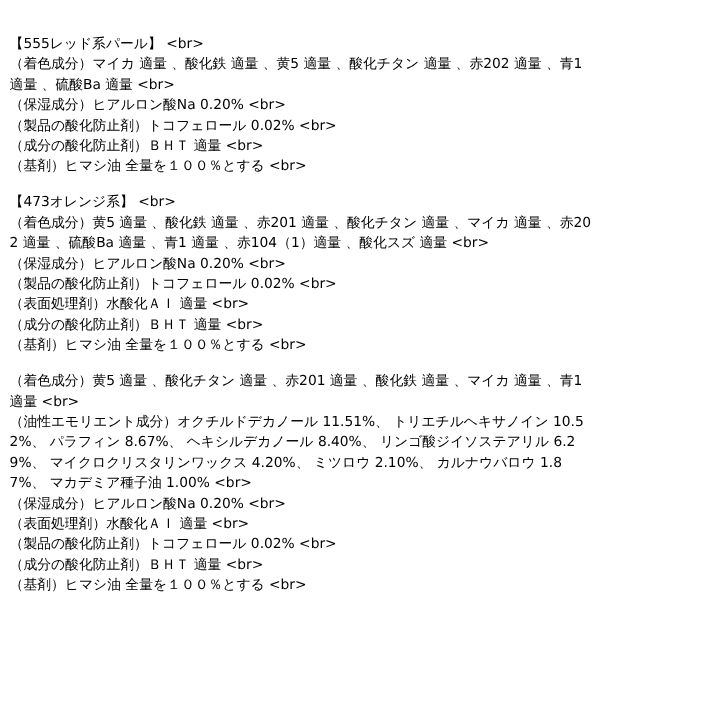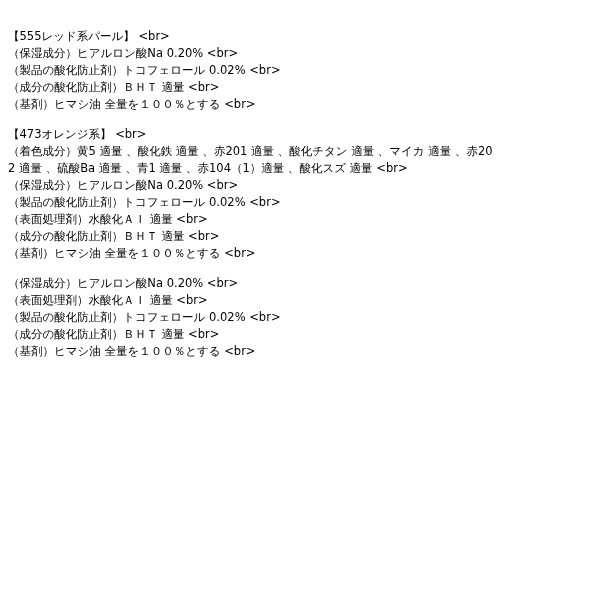--- a/index.html
+++ b/index.html
@@ -35,20 +35,21 @@
     letter-spacing: 0px;
   }
 </style>
 </head>
 <body>
 
 <div id="page">
 
   <div class="block">
     <div class="line">【555レッド系パール】 &lt;br&gt;</div>
+    <div class="line">（着色成分）マイカ 適量 、酸化鉄 適量 、黄5 適量 、酸化チタン 適量 、赤202 適量 、青1 適量 、硫酸Ba 適量 &lt;br&gt;</div>
     <div class="line">（保湿成分）ヒアルロン酸Na 0.20% &lt;br&gt;</div>
     <div class="line">（製品の酸化防止剤）トコフェロール 0.02% &lt;br&gt;</div>
     <div class="line">（成分の酸化防止剤）ＢＨＴ 適量 &lt;br&gt;</div>
     <div class="line">（基剤）ヒマシ油 全量を１００％とする &lt;br&gt;</div>
   </div>
 
   <div class="spacer"></div>
 
   <div class="block">
     <div class="line">【473オレンジ系】 &lt;br&gt;</div>
@@ -56,20 +57,22 @@
     <div class="line">（保湿成分）ヒアルロン酸Na 0.20% &lt;br&gt;</div>
     <div class="line">（製品の酸化防止剤）トコフェロール 0.02% &lt;br&gt;</div>
     <div class="line">（表面処理剤）水酸化ＡＩ 適量 &lt;br&gt;</div>
     <div class="line">（成分の酸化防止剤）ＢＨＴ 適量 &lt;br&gt;</div>
     <div class="line">（基剤）ヒマシ油 全量を１００％とする &lt;br&gt;</div>
   </div>
 
   <div class="spacer"></div>
 
   <div class="block">
+    <div class="line">（着色成分）黄5 適量 、酸化チタン 適量 、赤201 適量 、酸化鉄 適量 、マイカ 適量 、青1 適量 &lt;br&gt;</div>
+    <div class="line">（油性エモリエント成分）オクチルドデカノール 11.51%、 トリエチルヘキサノイン 10.52%、 パラフィン 8.67%、 ヘキシルデカノール 8.40%、 リンゴ酸ジイソステアリル 6.29%、 マイクロクリスタリンワックス 4.20%、 ミツロウ 2.10%、 カルナウバロウ 1.87%、 マカデミア種子油 1.00% &lt;br&gt;</div>
     <div class="line">（保湿成分）ヒアルロン酸Na 0.20% &lt;br&gt;</div>
     <div class="line">（表面処理剤）水酸化ＡＩ 適量 &lt;br&gt;</div>
     <div class="line">（製品の酸化防止剤）トコフェロール 0.02% &lt;br&gt;</div>
     <div class="line">（成分の酸化防止剤）ＢＨＴ 適量 &lt;br&gt;</div>
     <div class="line">（基剤）ヒマシ油 全量を１００％とする &lt;br&gt;</div>
   </div>
 
 </div>
 
 </body></html>

